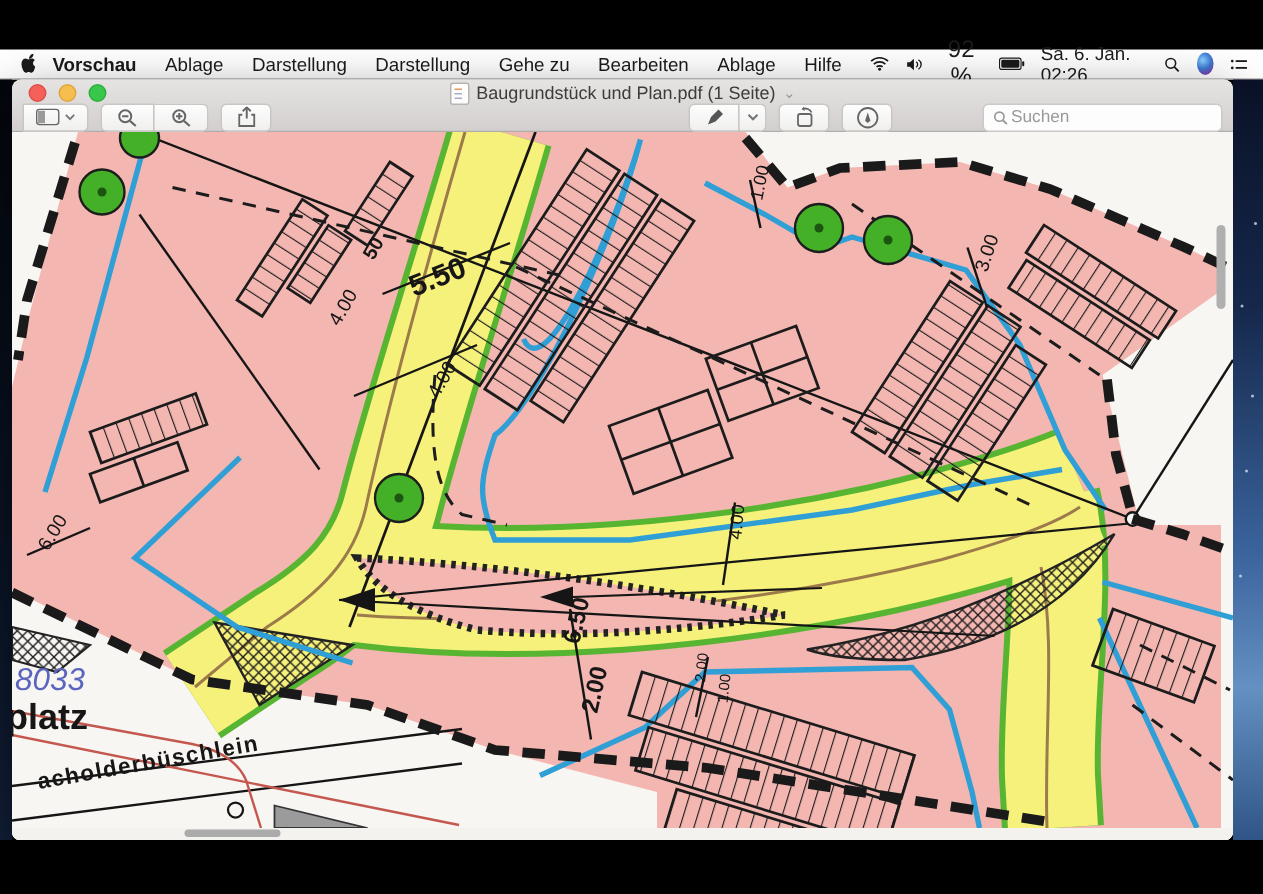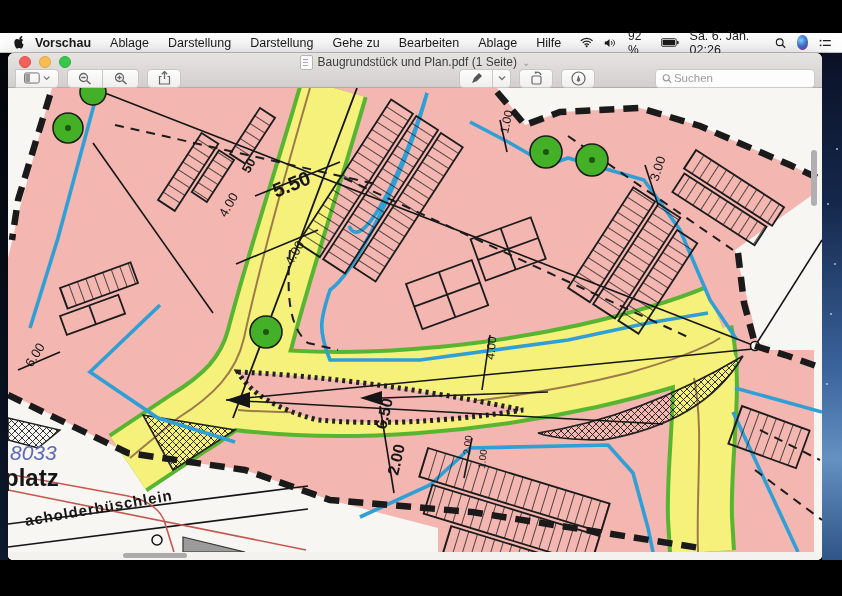--- a/index.html
+++ b/index.html
@@ -8,21 +8,21 @@
   .top-black{position:absolute;left:0;top:0;width:842px;height:33px;background:#000;}
   .menubar{position:absolute;left:0;top:33px;width:842px;height:20px;background:#ffffff;
            display:flex;align-items:center;font-size:12.5px;color:#1b1b1b;border-bottom:1px solid #c8c6c4;box-sizing:border-box;}
   .menubar .apple{margin:0 10px 0 12px;display:flex;align-items:center;}
   .menubar .mitem{margin-right:19px;white-space:nowrap;}
   .menubar .mitem.bold{font-weight:bold;}
   .menubar .spacer{flex:1;}
   .status{display:flex;align-items:center;gap:11px;margin-right:10px;color:#1b1b1b;}
   .status svg{display:block;}
   .clock{font-size:12.5px;}
-  .battext{font-size:12px;}
+  .battext{font-size:16px;text-align:center;}
   .siri{width:15px;height:15px;border-radius:50%;
         background:radial-gradient(circle at 35% 35%, #8fd0ff 0%, #3b7bd4 45%, #7a3fa8 80%, #2a1f57 100%);}
   .mid{position:absolute;left:0;top:53px;width:842px;height:507px;}
   .strip-left{position:absolute;left:0;top:0;width:8px;height:507px;
               background:linear-gradient(180deg,#04060c,#0a1426 60%,#122039);}
   .strip-right{position:absolute;left:822px;top:0;width:20px;height:507px;overflow:hidden;
                background:linear-gradient(180deg,#0a1126 0%,#15284c 30%,#3a639c 62%,#6490c2 80%,#2f5586 100%);
                color:#e8edf5;font-size:9px;}
   .frag{position:absolute;left:13px;white-space:nowrap;margin-left:42px;}
   .star{position:absolute;width:2px;height:2px;border-radius:50%;background:#cfe0f2;opacity:.8;}

